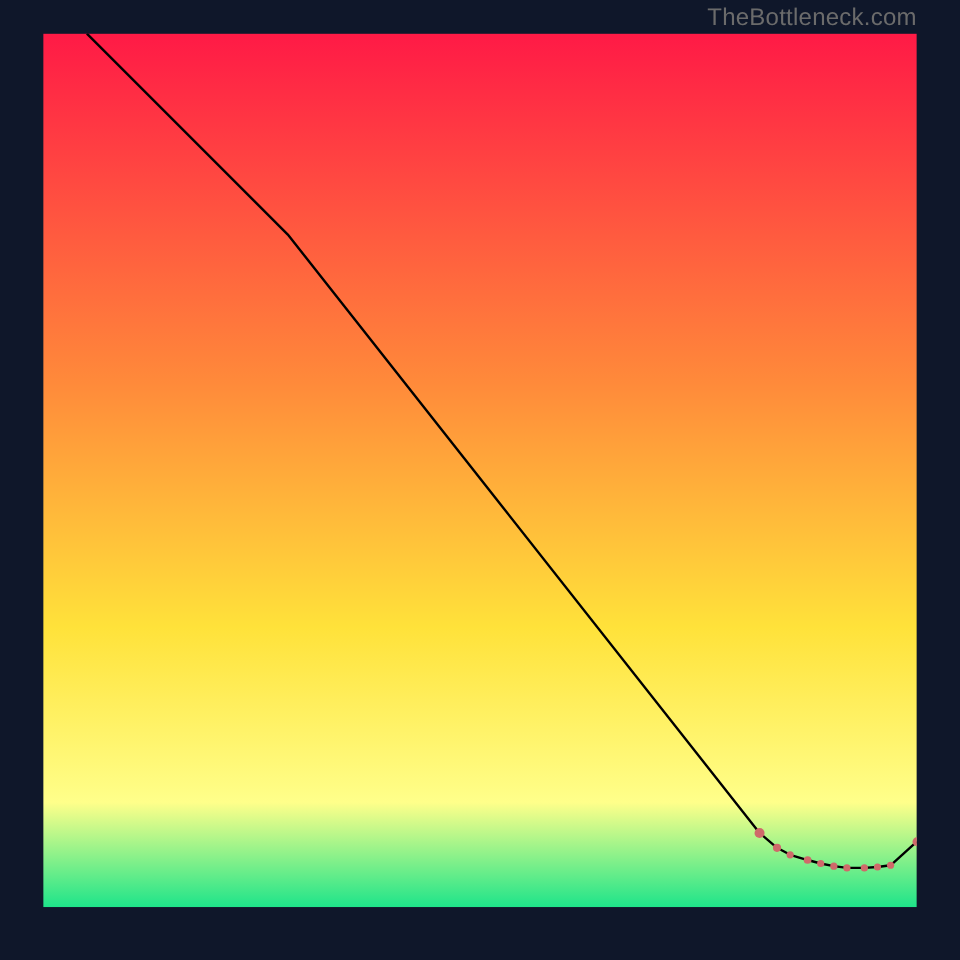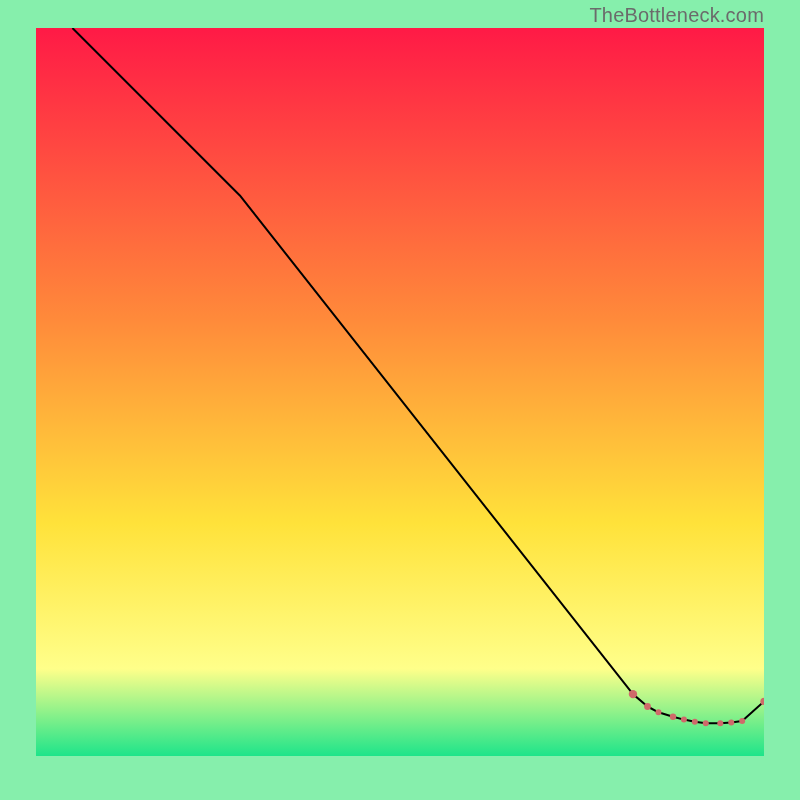--- a/index.html
+++ b/index.html
@@ -8,21 +8,21 @@
     width: 800px;
     height: 800px;
     overflow: hidden;
     background: #000;
     font-family: Arial, Helvetica, sans-serif;
   }
   .frame {
     position: relative;
     width: 800px;
     height: 800px;
-    background: #86efac;
+    background: #0f172a;
   }
   .plot {
     position: absolute;
     left: 36px;
     top: 28px;
     width: 728px;
     height: 728px;
   }
   .gradient {
     position: absolute;

